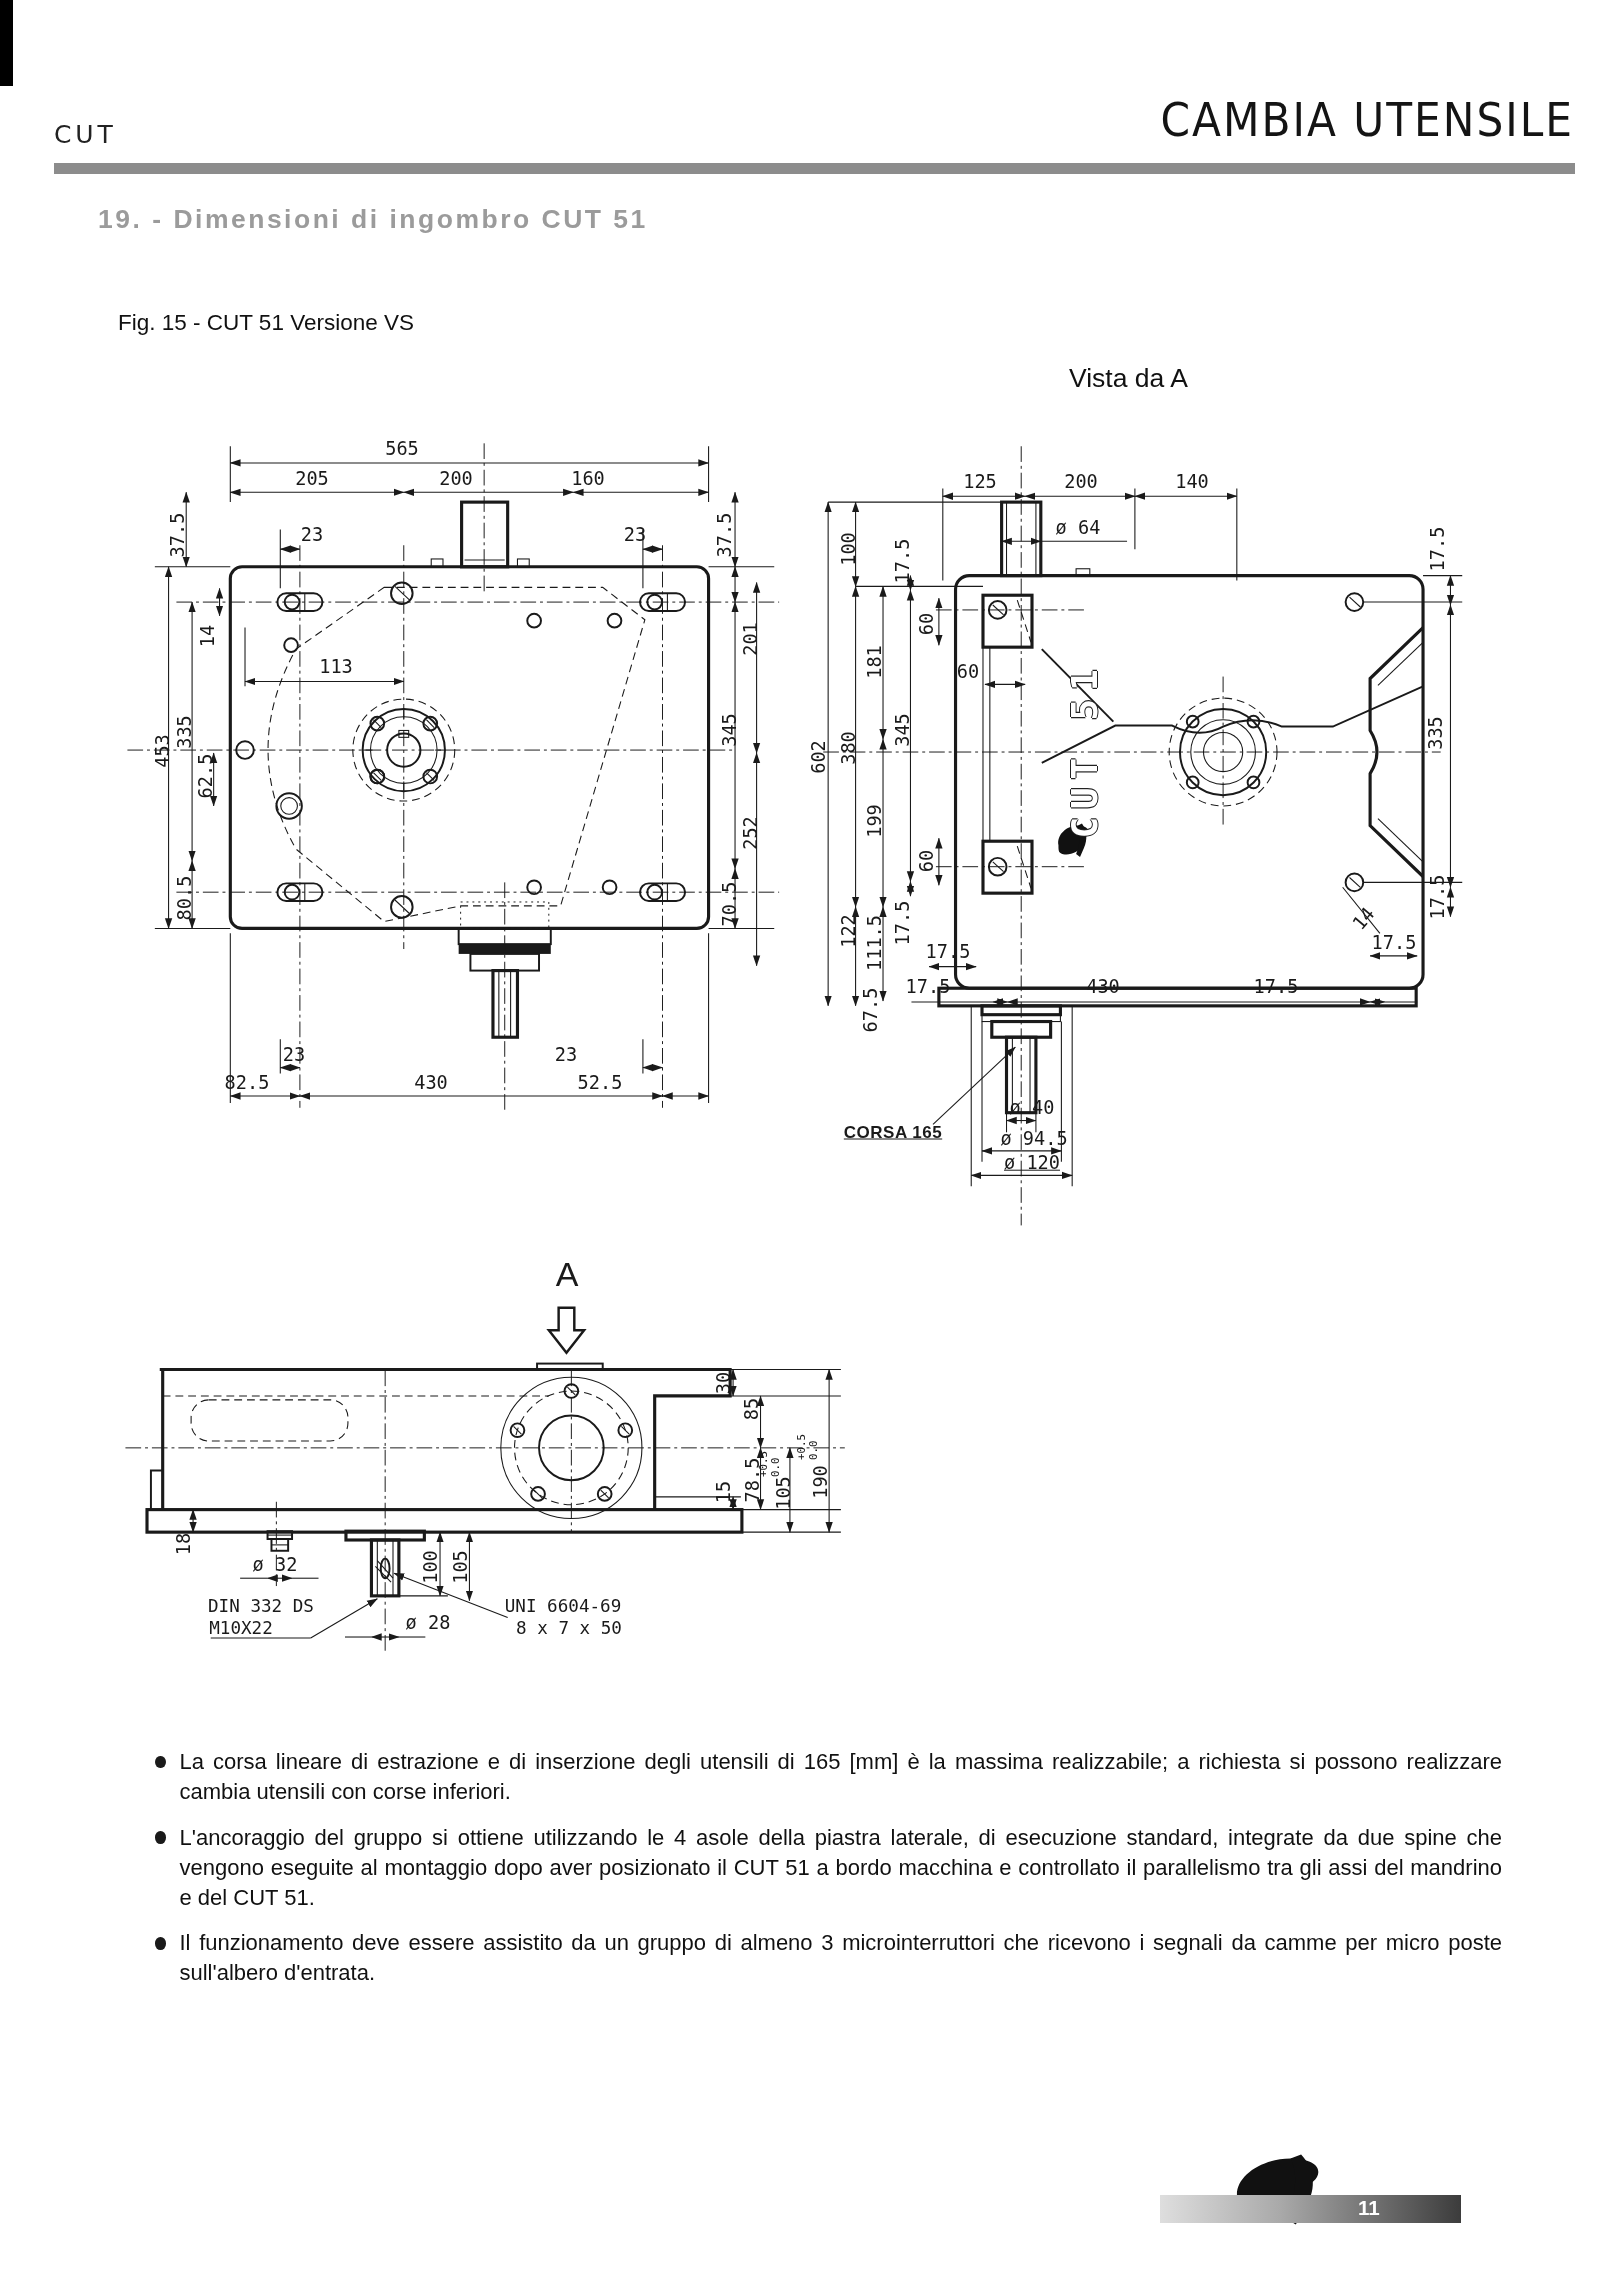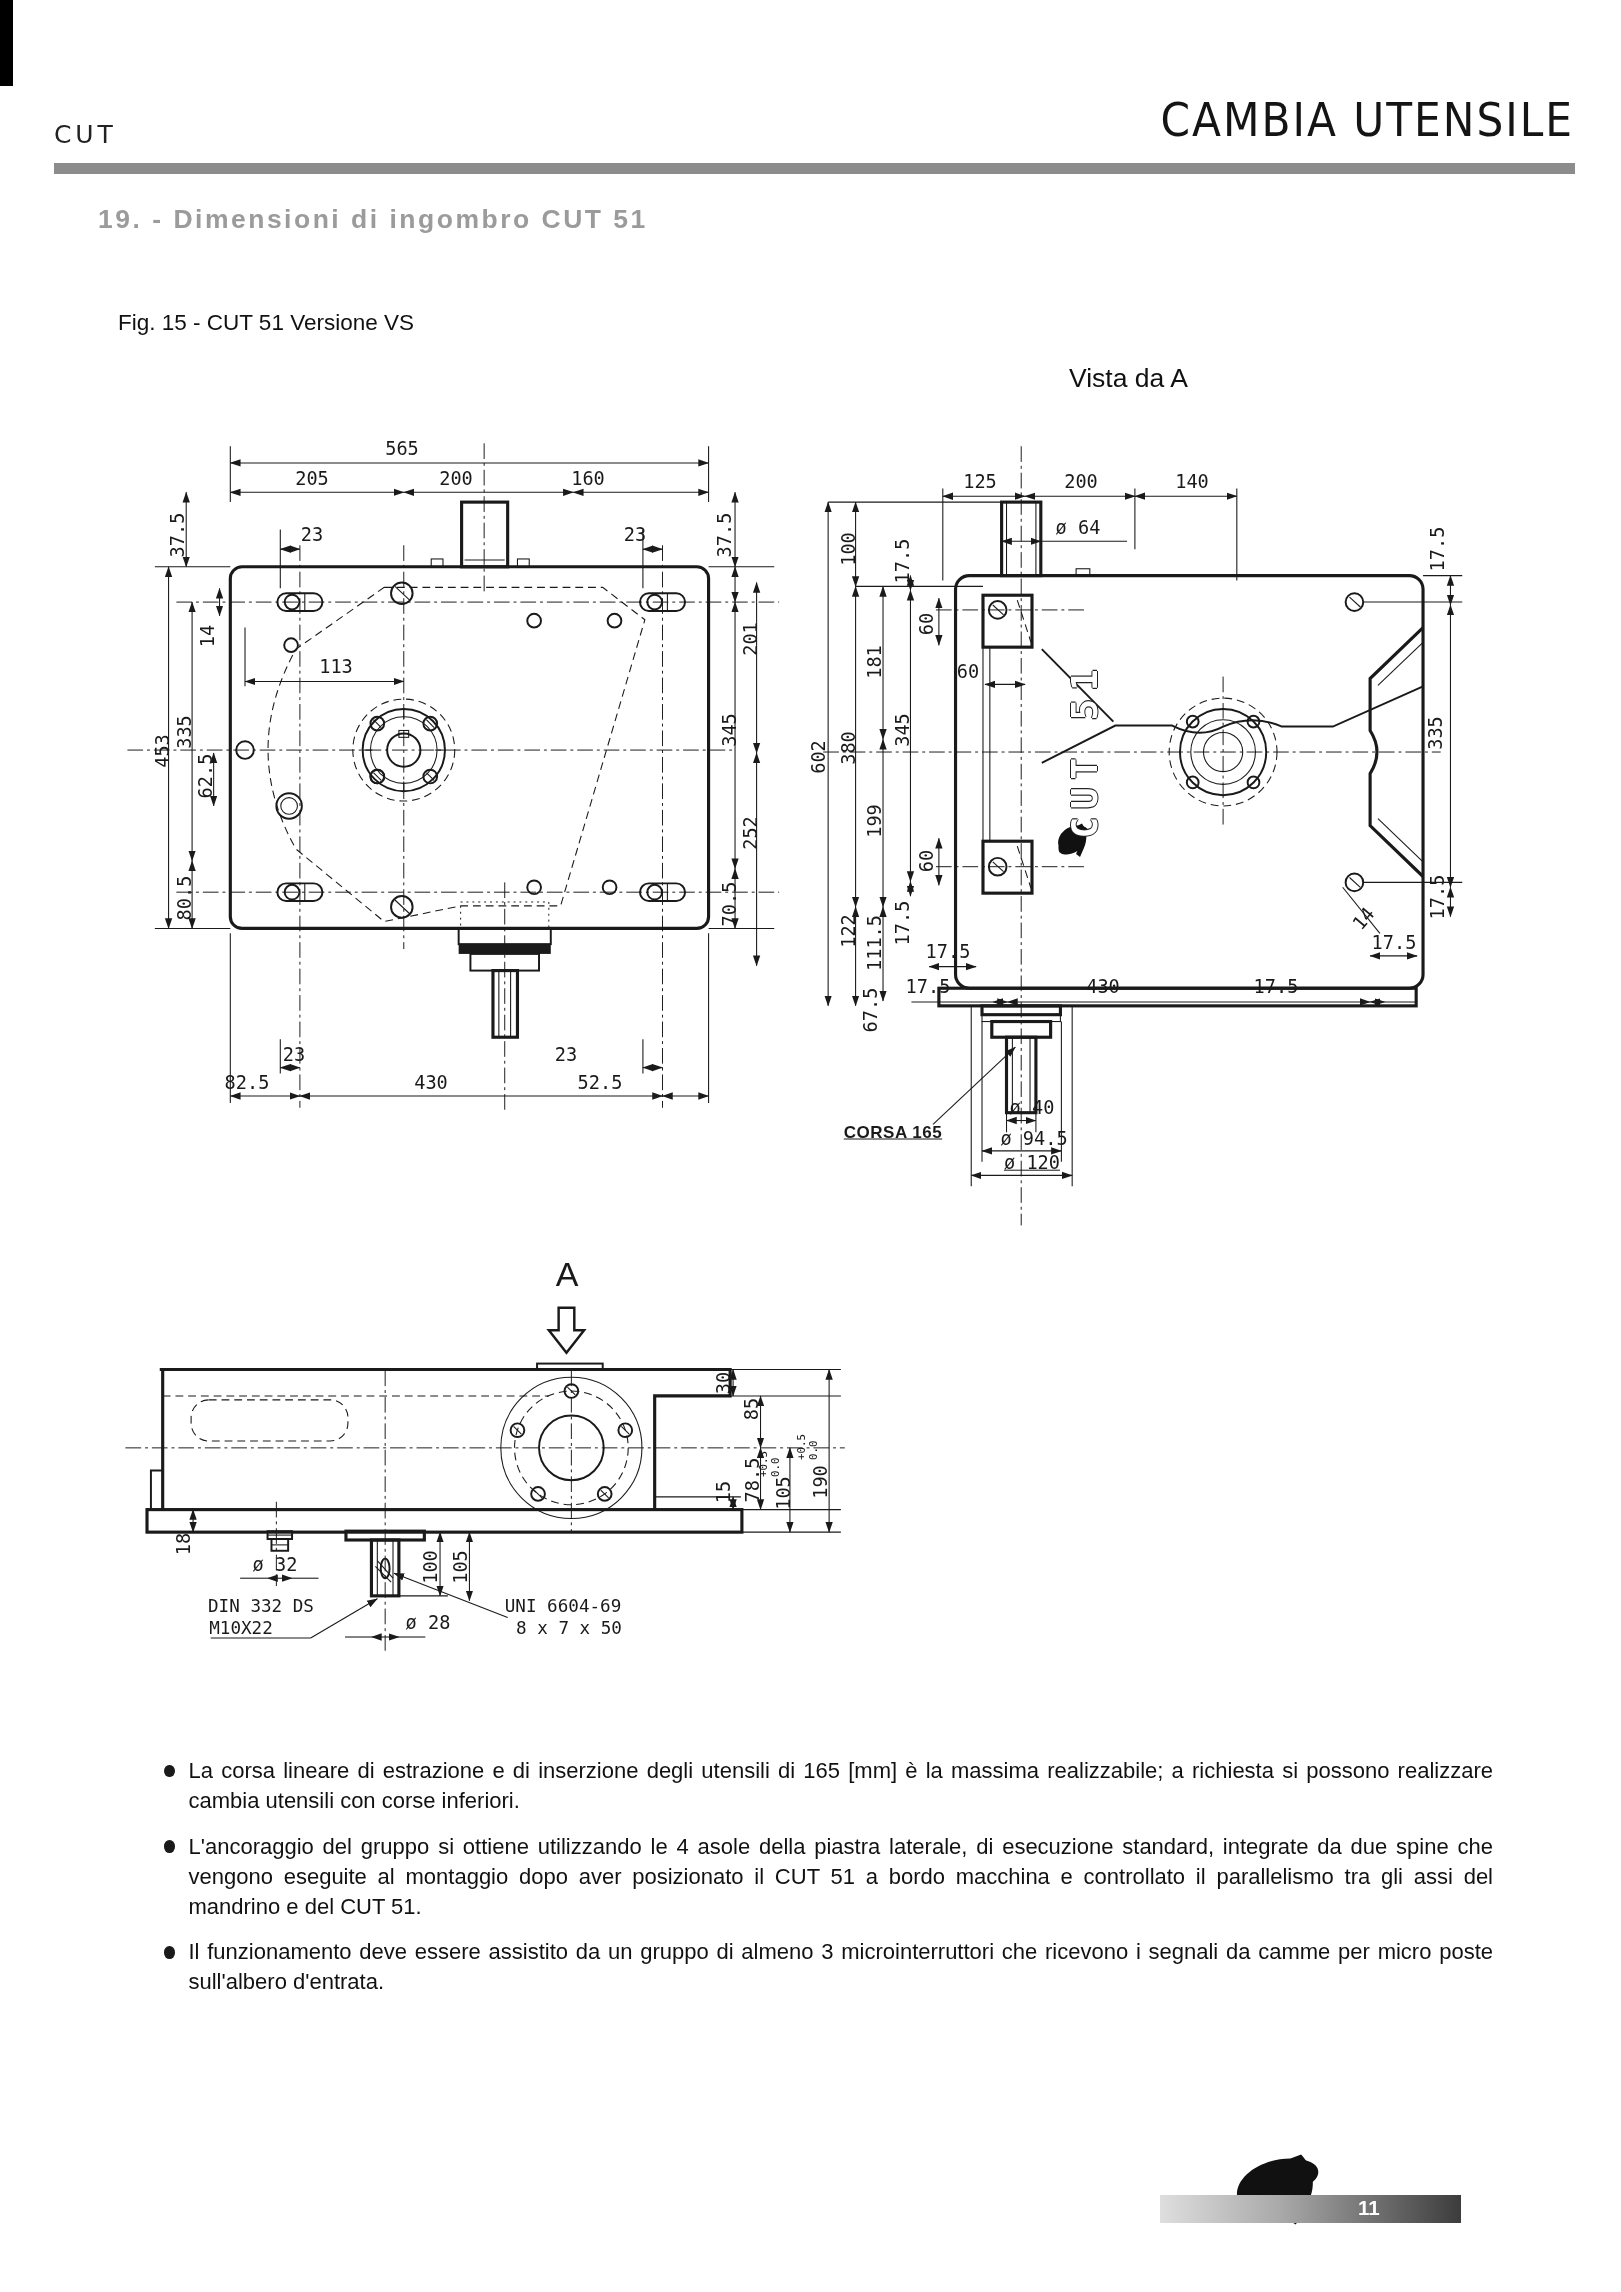--- a/index.html
+++ b/index.html
@@ -33,21 +33,21 @@
        line-height:1;color:#1a1a1a;white-space:pre;transform-origin:center;}
   .dim.corsa{font-family:"Liberation Sans",sans-serif;font-weight:bold;font-size:17px;
              text-decoration:underline;letter-spacing:0.5px;}
   .dim.note{font-size:17.6px;}
   .dim.tol{font-size:10.8px;line-height:1.15;}
   .dim.viewletter{font-size:34px;font-family:"Liberation Sans",sans-serif;}
   .dim.engr{font-size:36px;font-weight:bold;letter-spacing:7.8px;color:#fff;
             text-shadow:1.2px 0 #222,-1.2px 0 #222,0 1.2px #222,0 -1.2px #222;}
   
   .notes{left:149px;top:1743px;width:1357px;}
-  .notes ul{margin:13px;padding:0;list-style:none;}
+  .notes ul{margin:4px;padding:0;list-style:none;}
   .notes li{position:relative;padding-left:26.5px;margin-bottom:15.7px;font-size:22px;
             line-height:30px;text-align:justify;color:#111;}
   .notes li::before{content:"";position:absolute;left:2px;top:8.8px;width:10.8px;height:12.7px;
             border-radius:50%;background:#1a1a1a;}
   
   .footer-bar{left:1160px;top:2195px;width:301px;height:28px;
               background:linear-gradient(90deg,#dedede 0%,#a9a9a9 40%,#3c3c3c 100%);}
   .page-num{left:1358px;top:2196px;width:49px;font-size:20.6px;font-weight:bold;color:#fff;}
 </style>
 </head>

